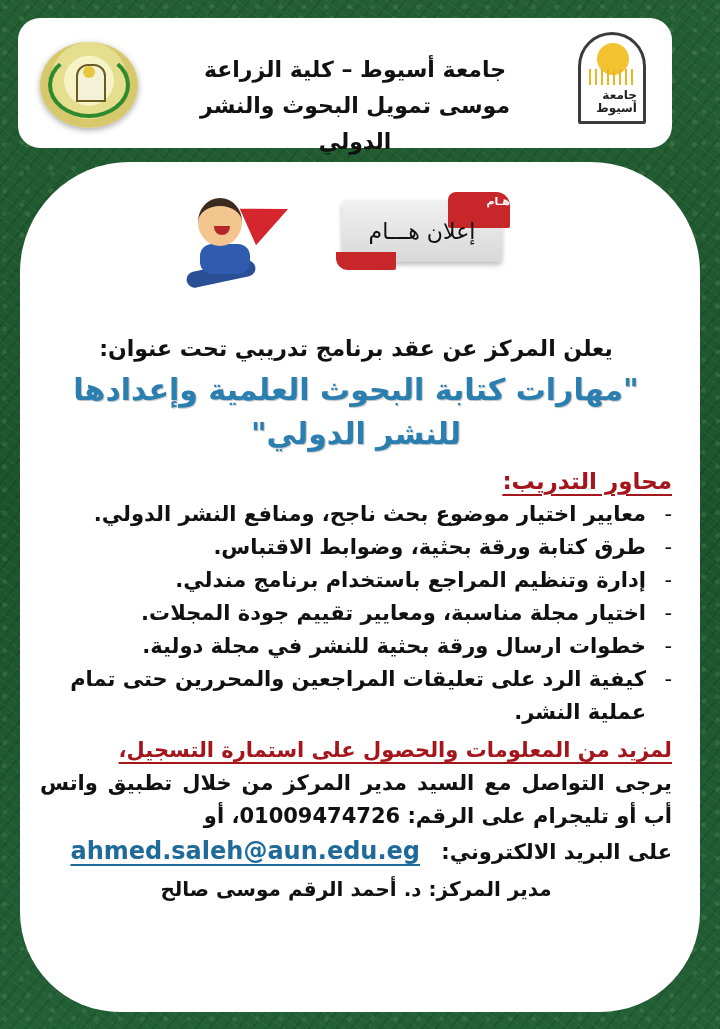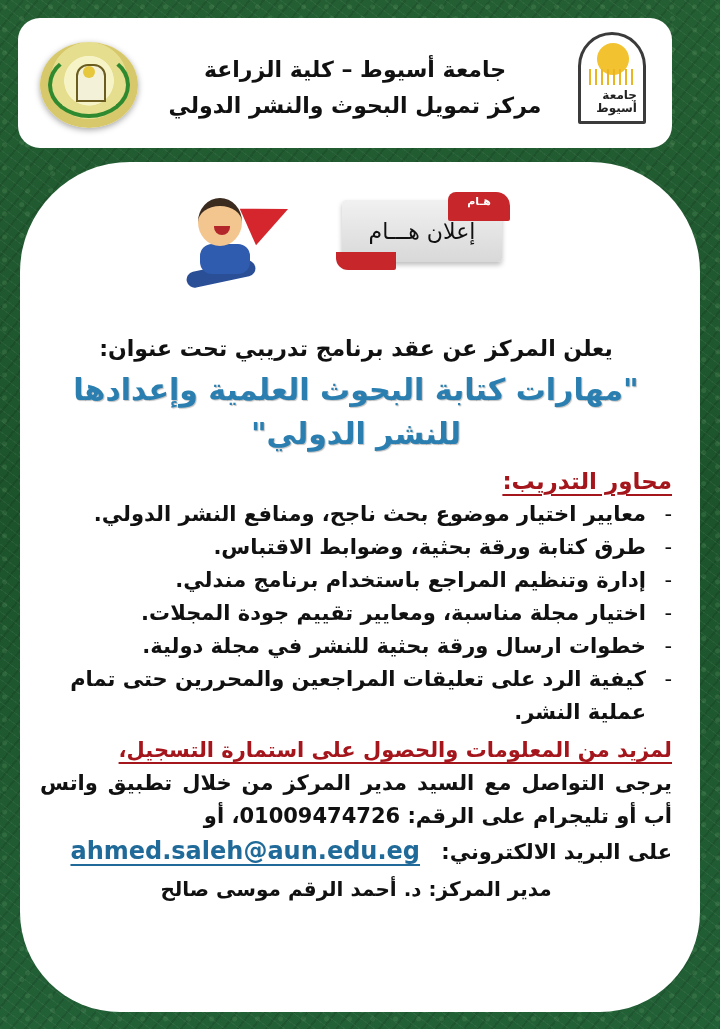--- a/index.html
+++ b/index.html
@@ -93,23 +93,23 @@
       border-top: 20px solid transparent; border-bottom: 20px solid transparent;
       border-left: 44px solid #d4262c; transform: rotate(-24deg);
     }
 
     .badge {
       position: absolute; left: 342px; top: 200px; width: 160px; height: 62px;
       background: linear-gradient(180deg, #f1f1f1, #d8d8d8); border-radius: 4px;
       box-shadow: 0 3px 5px rgba(0,0,0,0.25);
     }
     .badge .ribbon-top {
-      position: absolute; right: -8px; top: -8px; width: 62px; height: 29px;
+      position: absolute; right: -8px; top: -8px; width: 62px; height: 36px;
       background: #c7262b; border-radius: 8px 14px 2px 2px; color: #fff; font-size: 11px;
-      text-align: center; line-height: 20px; font-weight: bold;
+      line-height: 20px; font-weight: bold;
     }
     .badge .ribbon-bottom {
       position: absolute; left: -6px; bottom: -8px; width: 60px; height: 18px;
       background: #c7262b; border-radius: 0 0 2px 12px;
     }
     .badge .label {
       position: absolute; inset: 0; display: flex; align-items: center; justify-content: center;
       font-size: 22px; font-weight: normal; color: #111;
     }
 
@@ -145,21 +145,21 @@
 <body>
 
 <div class="header-card">
   <div class="logo-left">
     <div class="laurel"></div>
     <div class="inner"></div>
     <div class="sun"></div>
   </div>
   <div class="header-title">
     <div>جامعة أسيوط – كلية الزراعة</div>
-    <div>مركز تمويل البحوث والنشر الدولي</div>
+    <div>موسى تمويل البحوث والنشر الدولي</div>
   </div>
   <div class="logo-right">
     <div class="sun"></div>
     <div class="rays"></div>
     <div class="glyph">جامعة أسيوط</div>
   </div>
 </div>
 
 <div class="main-card"></div>
 

